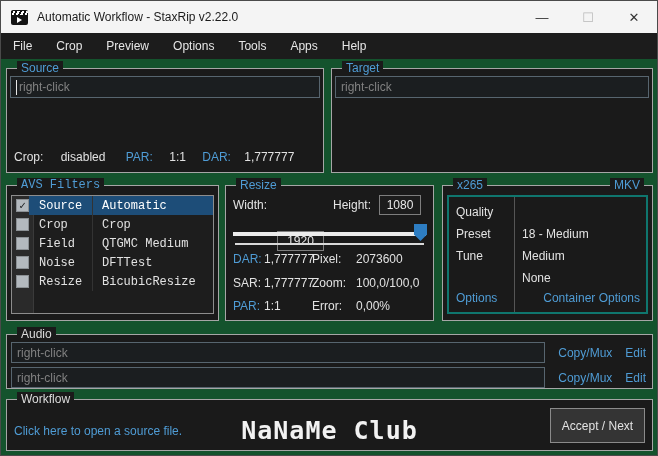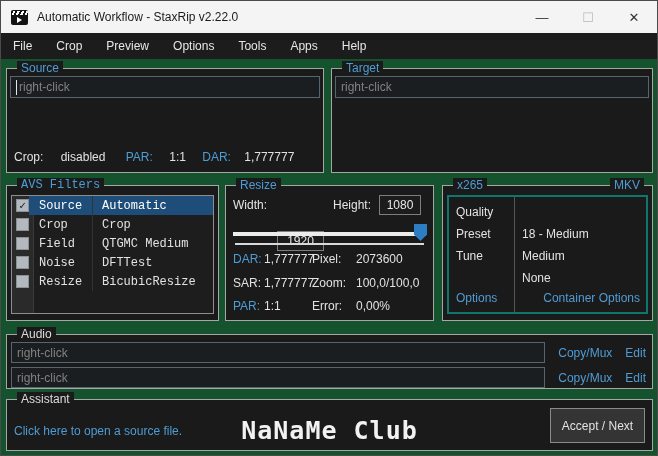--- a/index.html
+++ b/index.html
@@ -238,19 +238,19 @@
     <div class="audio-row" style="top:32px;">
       <div class="audio-input">
         <span>right-click</span>
       </div>
       <span class="audio-link blue">Copy/Mux</span>
       <span class="audio-link blue">Edit</span>
     </div>
   </div>
 
   <div class="group" style="left:5px; top:398px; width:647px; height:52px;">
-    <div class="group-label white-label">Assistant</div>
+    <div class="group-label white-label">Workflow</div>
     <span class="assist-link blue">Click here to open a source file.</span>
     <div class="watermark">NaNaMe Club</div>
     <div class="accept-btn">Accept / Next</div>
   </div>
 
 </div>
 
 </body></html>

